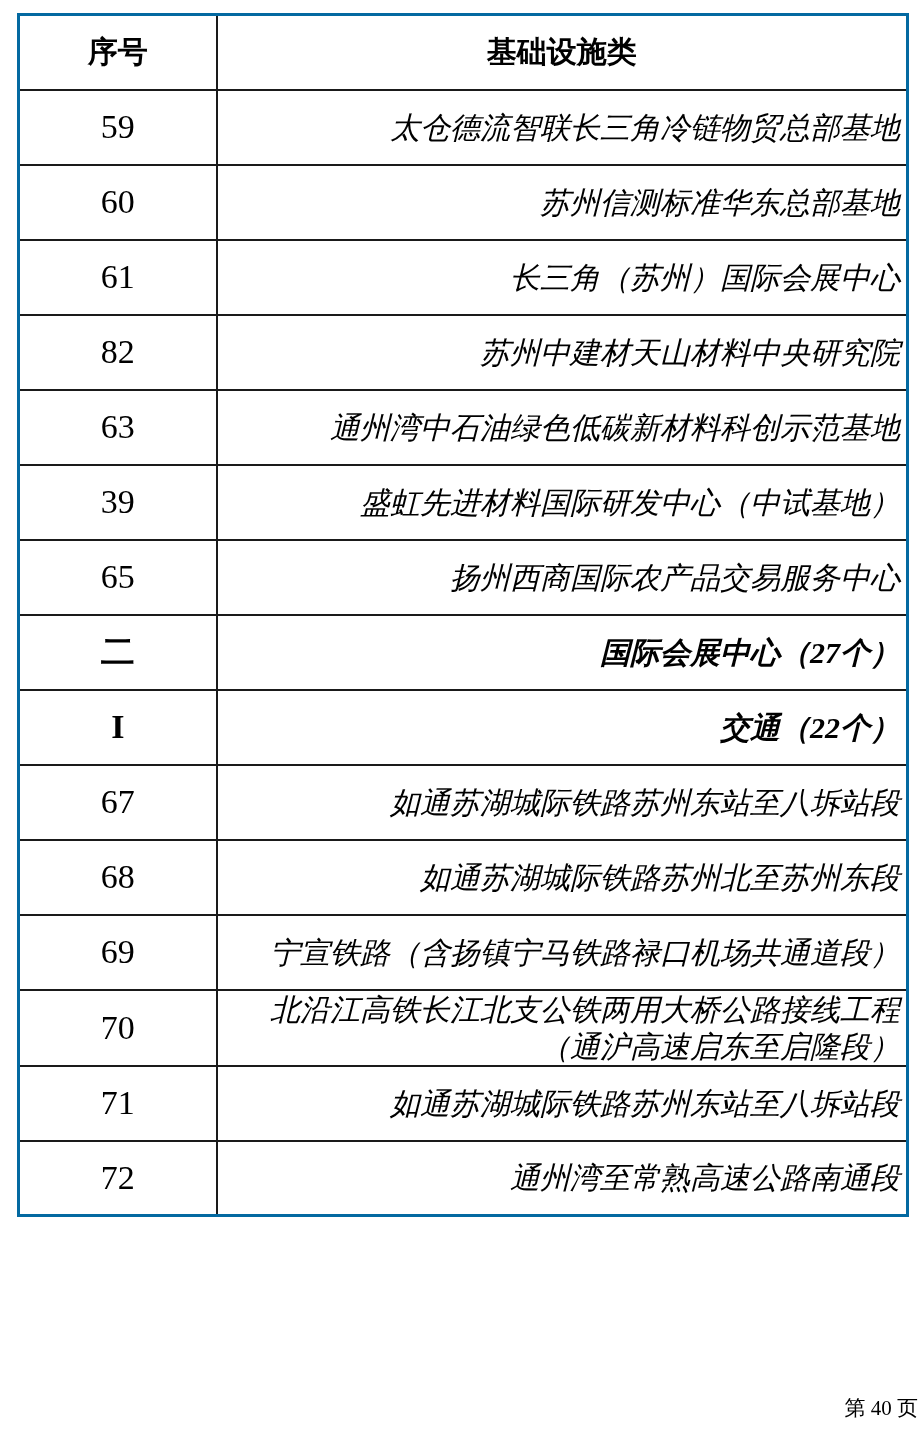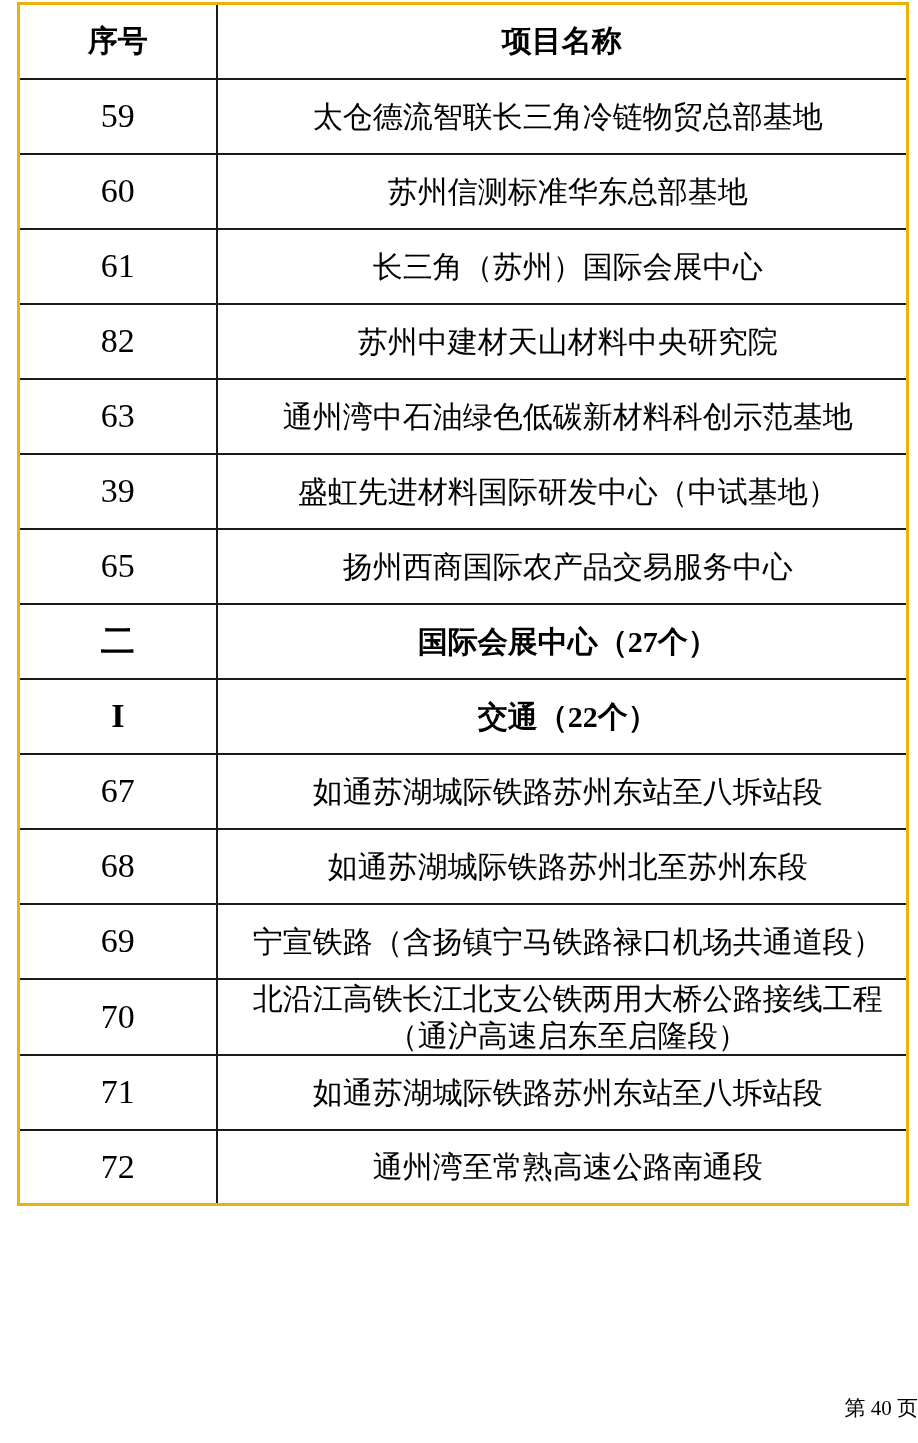--- a/index.html
+++ b/index.html
@@ -11,25 +11,25 @@
     position: relative;
     width: 918px;
     height: 1443px;
     overflow: hidden;
     color: #000000;
     font-family: "Liberation Serif", "DejaVu Serif", serif;
   }
   table.projects {
     position: absolute;
     left: 17px;
-    top: 2px;
+    top: 13px;
     width: 889px;
     border-collapse: collapse;
     table-layout: fixed;
-    border: 3px solid #eab308;
+    border: 3px solid #0369a1;
   }
   col.col-no   { width: 198px; }
   col.col-name { width: 691px; }
   tr { height: 75px; }
   th, td {
     border: 2px solid #1a1a1a;
     vertical-align: middle;
     overflow: hidden;
   }
   th {
@@ -37,25 +37,26 @@
     font-size: 30px;
     text-align: center;
     padding: 0;
   }
   td.no {
     text-align: center;
     font-size: 34px;
     padding: 0;
   }
   td.name {
-    text-align: center;
+    text-align: right;
     font-size: 30px;
     line-height: 37px;
     padding: 0 6px 0 18px;
     white-space: pre-line;
+    font-style: italic;
   }
   tr.bold-row td { font-weight: bold; }
   .page-number {
     position: absolute;
     left: 0;
     top: 1394px;
     width: 100%;
     text-align: right;
     font-size: 21px;
   }
@@ -64,21 +65,21 @@
 <body>
 
 <table class="projects">
   <colgroup>
     <col class="col-no">
     <col class="col-name">
   </colgroup>
   <thead>
     <tr>
       <th>序号</th>
-      <th>项目名称</th>
+      <th>基础设施类</th>
     </tr>
   </thead>
   <tbody>
   <tr>
     <td class="no">59</td>
     <td class="name">太仓德流智联长三角冷链物贸总部基地</td>
   </tr>
 
   <tr>
     <td class="no">60</td>

